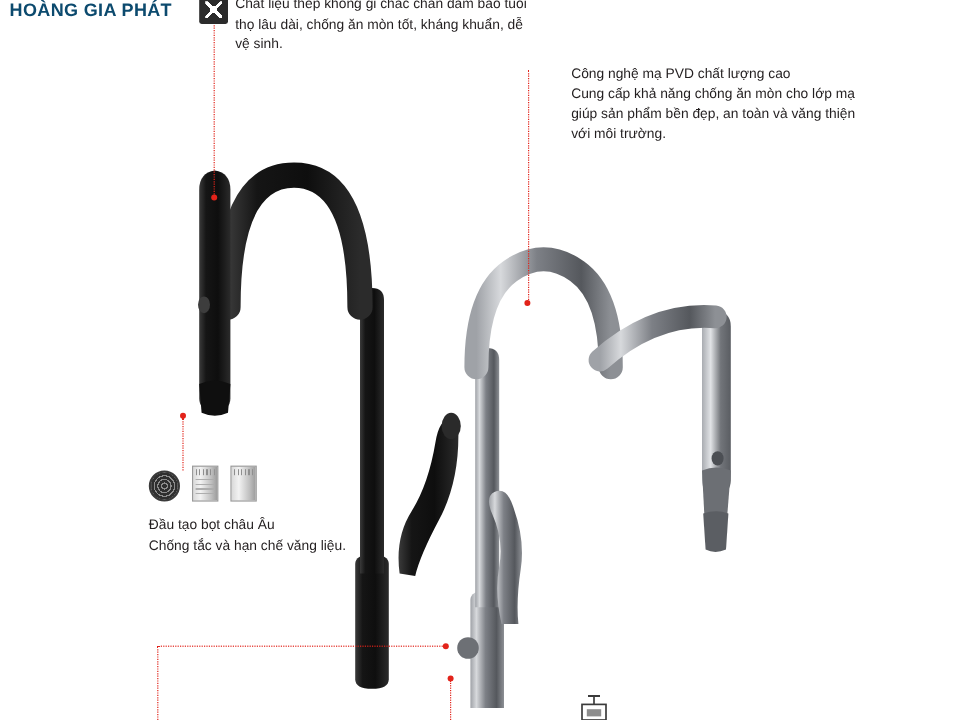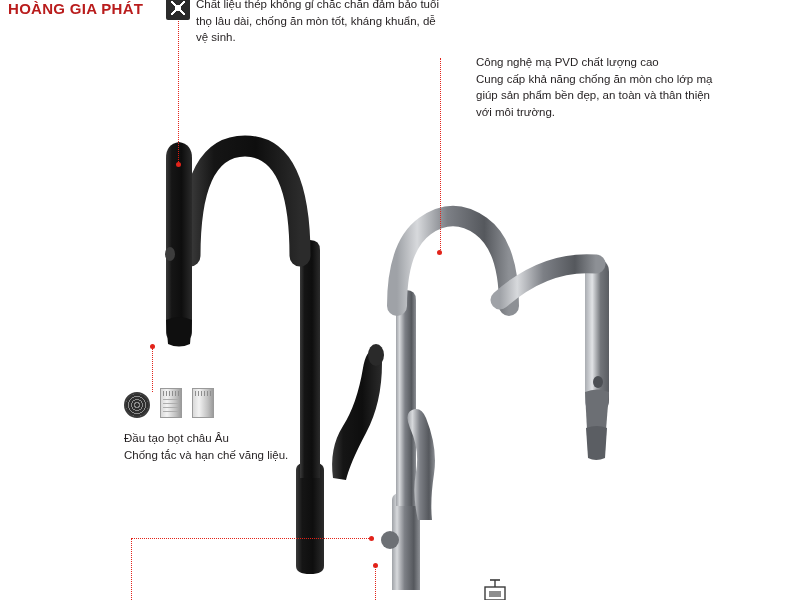--- a/index.html
+++ b/index.html
@@ -24,21 +24,21 @@
   }
 
   
   .brand {
     position: absolute;
     left: 8px;
     top: 0px;
     font-size: 15px;
     font-weight: bold;
     letter-spacing: 0.3px;
-    color: #b91c1c;
+    color: #0c4a6e;
     white-space: nowrap;
   }
 
   
   .callout {
     position: absolute;
     font-size: 11.5px;
     line-height: 1.45;
     color: #231f20;
     white-space: pre-line;
@@ -239,17 +239,17 @@
       <rect x="3" y="9" width="20" height="13" fill="none" stroke="#3b3b3b" stroke-width="1.4"></rect>
       <rect x="7" y="13" width="12" height="6" fill="#8d8d8d"></rect>
       <line x1="13" y1="9" x2="13" y2="2" stroke="#3b3b3b" stroke-width="1.4"></line>
       <line x1="8" y1="2" x2="18" y2="2" stroke="#3b3b3b" stroke-width="1.6"></line>
       <line x1="3" y1="24" x2="23" y2="24" stroke="#3b3b3b" stroke-width="1.2"></line>
     </svg>
   </div>
 
   <div class="callout top-left">Chất liệu thép không gỉ chắc chắn đảm bảo tuổi thọ lâu dài, chống ăn mòn tốt, kháng khuẩn, dễ vệ sinh.</div>
   <div class="callout top-right">Công nghệ mạ PVD chất lượng cao
-Cung cấp khả năng chống ăn mòn cho lớp mạ giúp sản phẩm bền đẹp, an toàn và thân thiện với môi trường.</div>
+Cung cấp khả năng chống ăn mòn cho lớp mạ giúp sản phẩm bền đẹp, an toàn và văng thiện với môi trường.</div>
   <div class="callout aerator">Đầu tạo bọt châu Âu
 Chống tắc và hạn chế văng liệu.</div>
 
 </div>
 
 </body></html>

